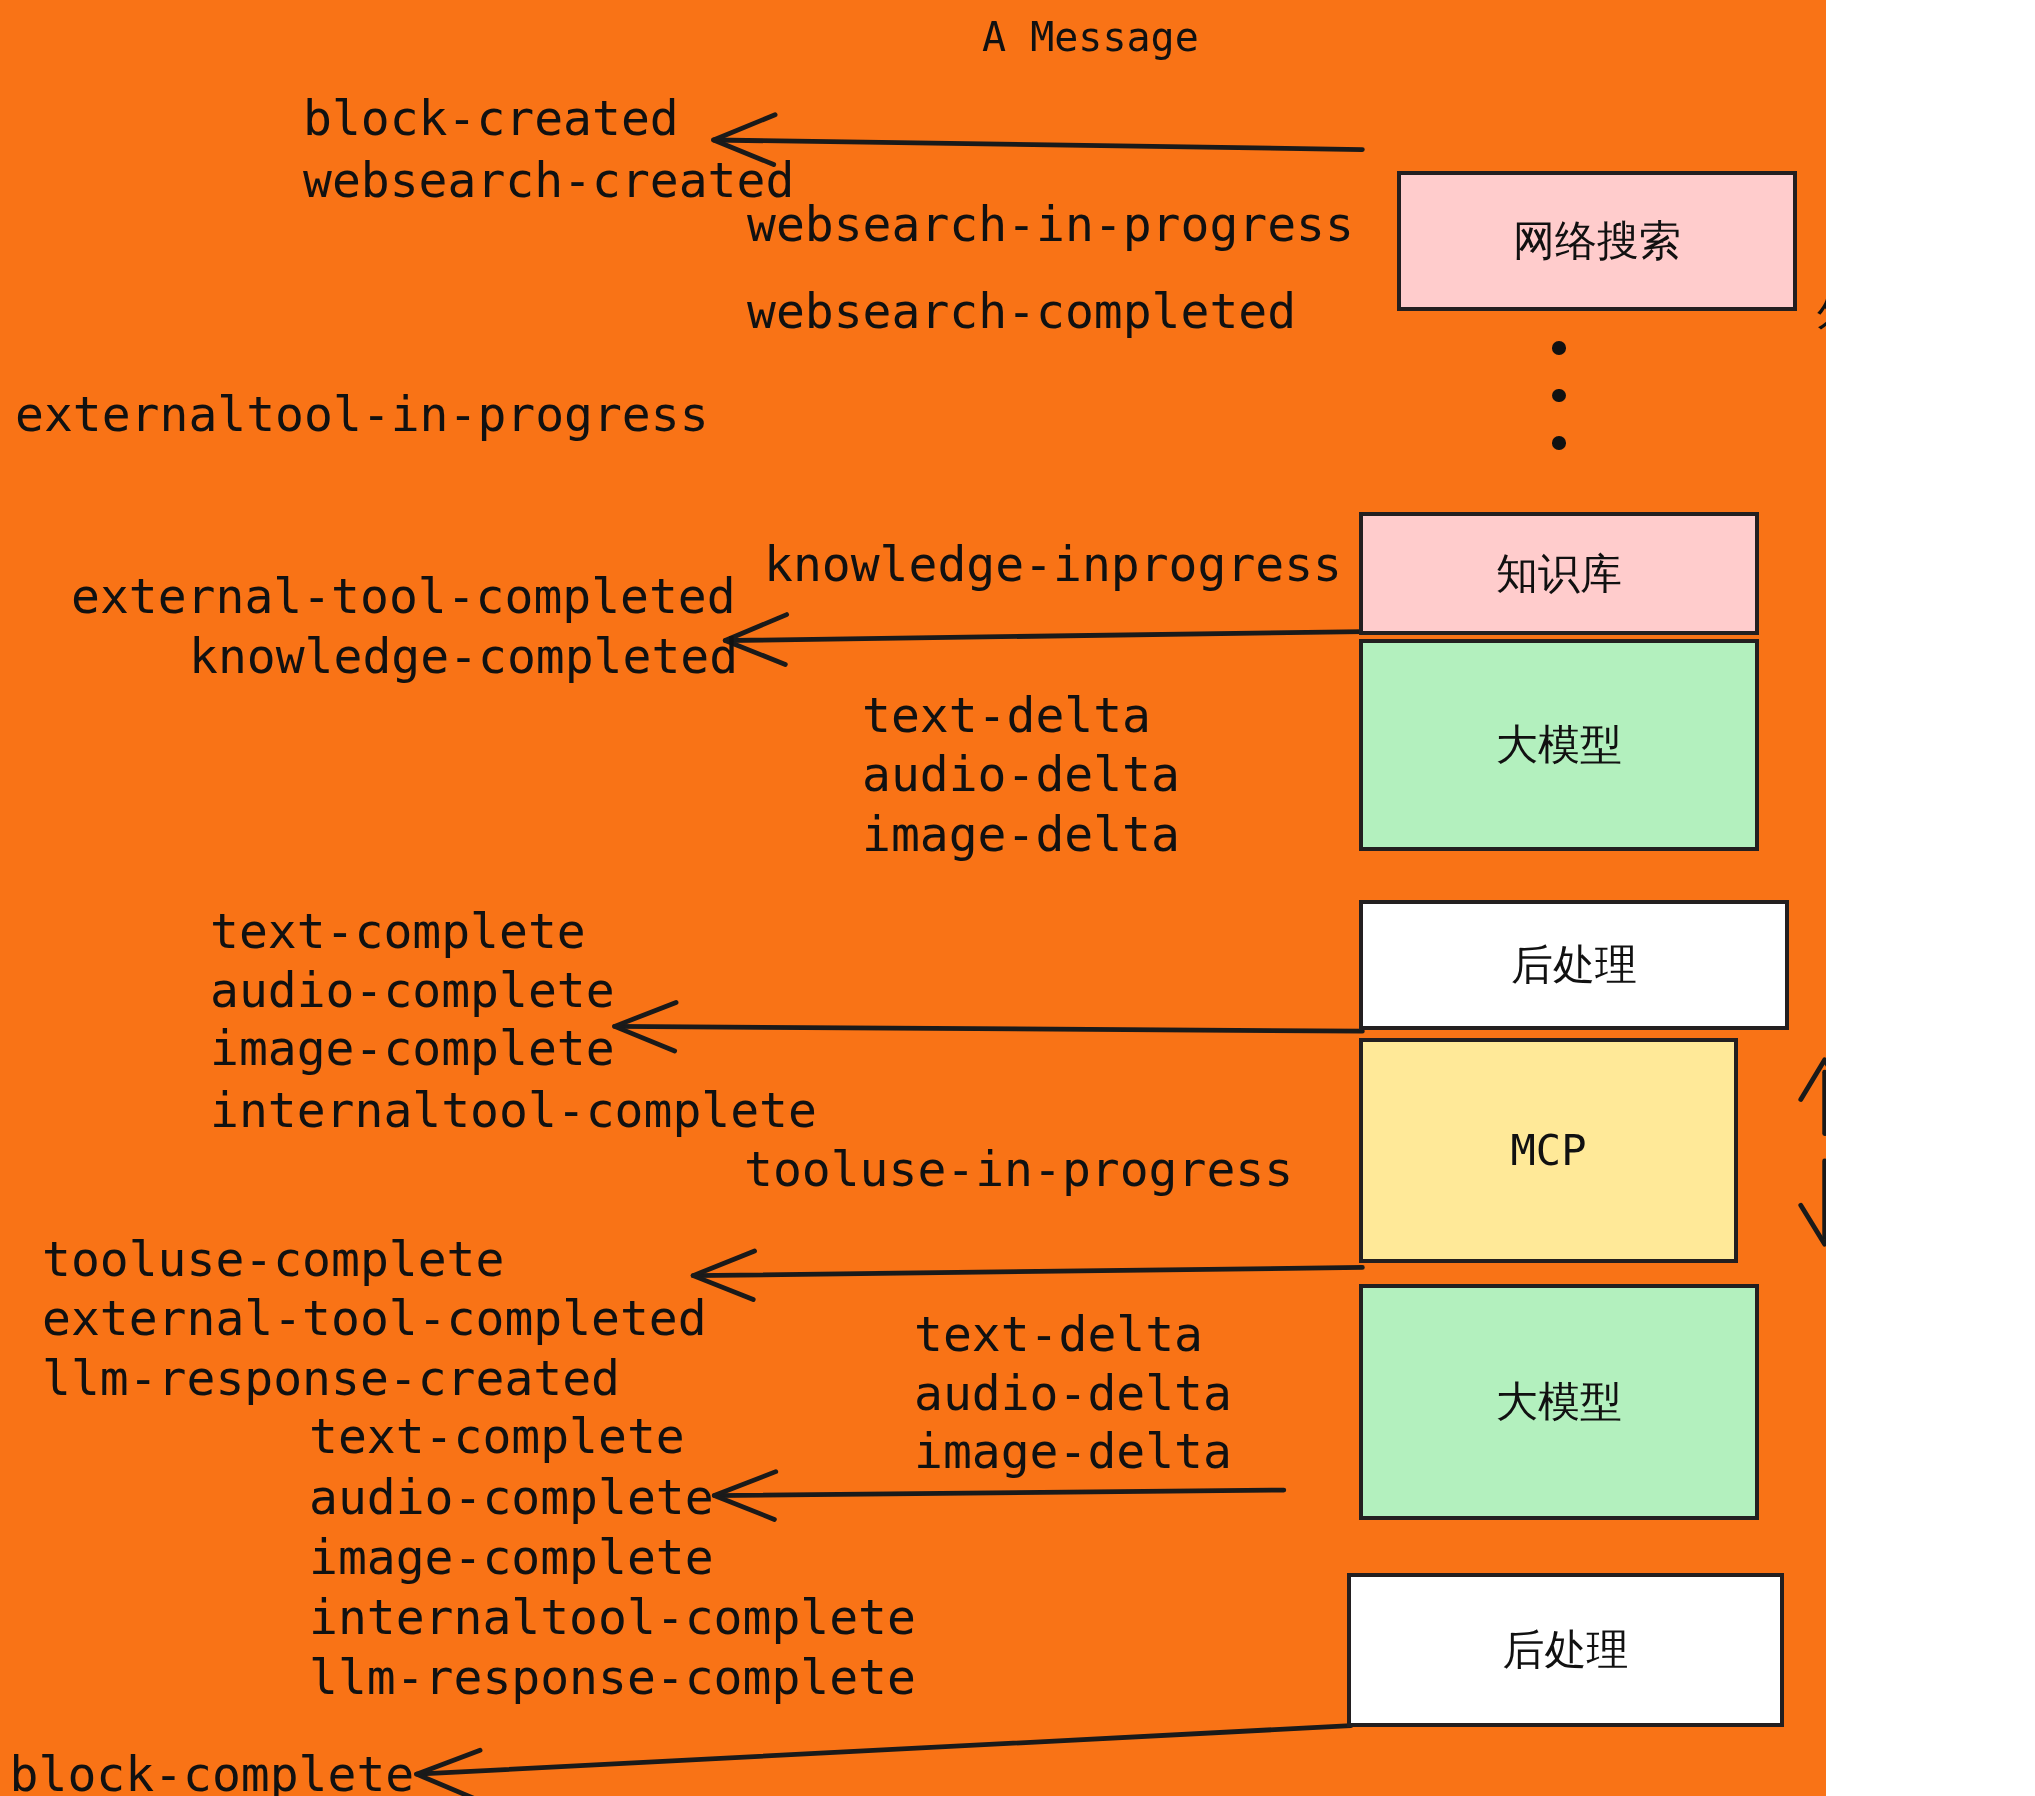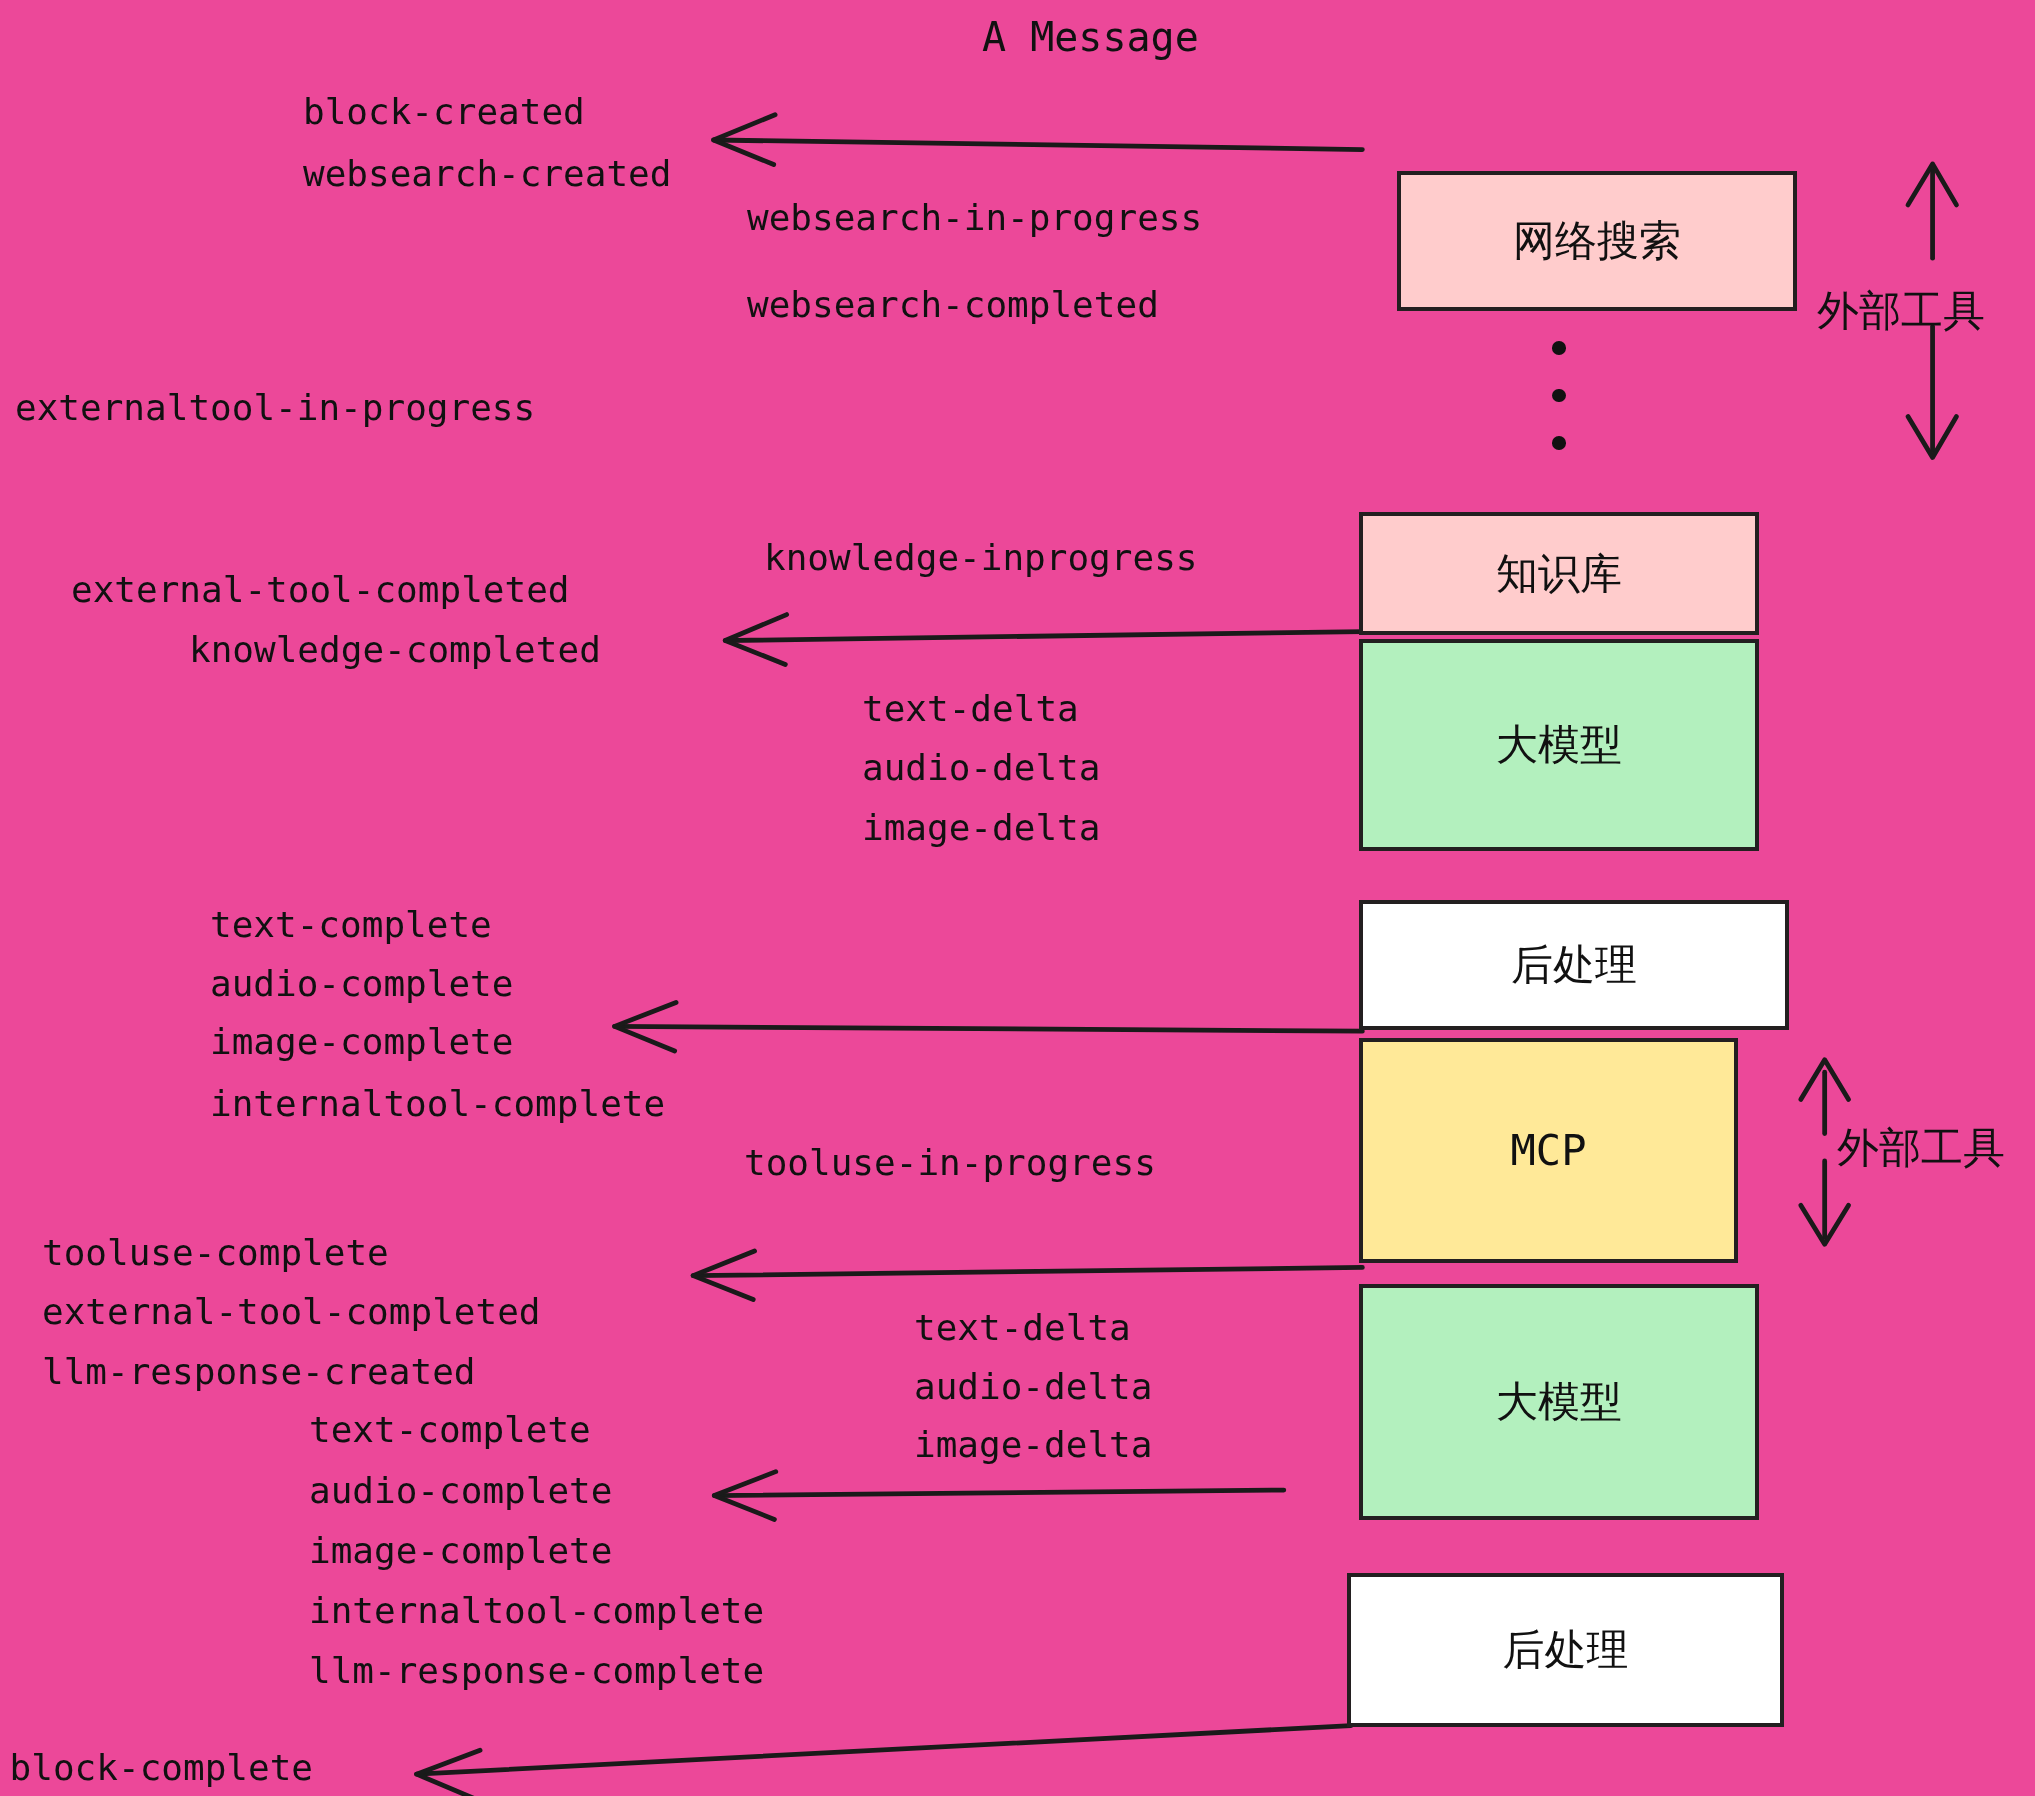--- a/index.html
+++ b/index.html
@@ -2,30 +2,30 @@
 <html style="font-size:11px"><head>
 <meta charset="utf-8">
 <style>
   html,body{margin:0;padding:0;background:#ffffff;}
   body{
     font-family:"DejaVu Sans Mono", monospace;
     color:#1a1a1a;
   }
   #stage{
     position:relative;
-    width:2035px;
+    width:1826px;
     height:1796px;
-    background:#ec4899;
+    background:#f97316;
     overflow:hidden;
   }
   .lbl{
     position:absolute;
     white-space:nowrap;
     font-family:"DejaVu Sans Mono","Liberation Mono",monospace;
-    font-size:36px;
+    font-size:48px;
     line-height:1.0;
     color:#111111;
     letter-spacing:0px;
   }
   .title{
     position:absolute;
     font-family:"DejaVu Sans Mono","Liberation Mono",monospace;
     font-size:40px;
     color:#111111;
     white-space:nowrap;

